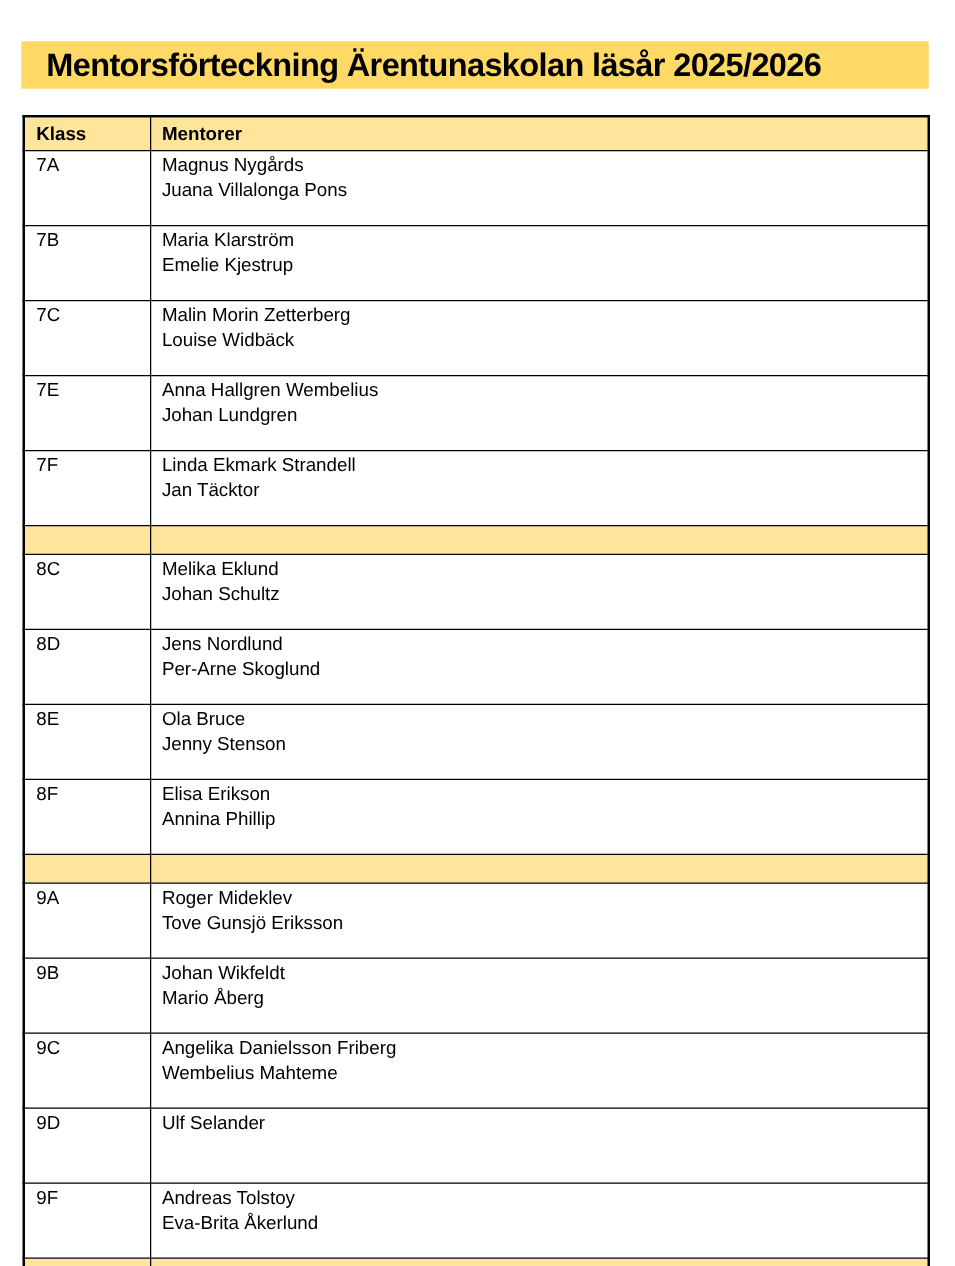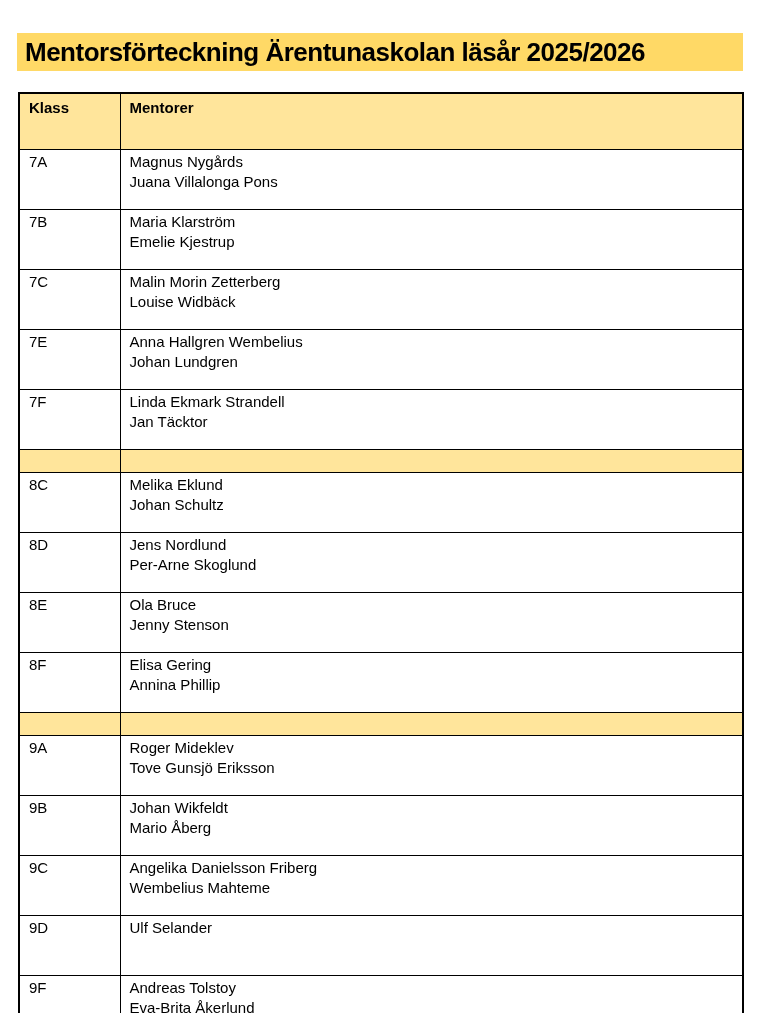--- a/index.html
+++ b/index.html
@@ -24,21 +24,21 @@
   }
   .title-bar {
     position: absolute;
     left: 17px;
     top: 33px;
     width: 726px;
     height: 38px;
     background: var(--title-bg);
     display: flex;
     align-items: center;
-    padding: 0 8px;
+    padding: 0 20px;
   }
   .title-bar h1 {
     font-size: 26px;
     font-weight: 700;
     letter-spacing: -0.5px;
     white-space: nowrap;
   }
   table.mentor-table {
     position: absolute;
     left: 18px;
@@ -52,21 +52,21 @@
     border: 1px solid var(--border-col);
     vertical-align: top;
     text-align: left;
     padding: 2px 4px 0 9px;
     line-height: 20.5px;
     overflow: hidden;
   }
   table.mentor-table { border: 2px solid var(--border-col); }
   tr.header-row th {
     background: var(--band-bg);
-    height: 56px;
+    height: 27px;
     font-weight: 700;
     font-size: 15px;
     padding-top: 4px;
   }
   tr.data-row td { height: 60px; background: #ffffff; }
   tr.separator-row td { height: 23px; background: var(--band-bg); }
   .col-klass { width: 101px; }
   .col-mentor { width: 623px; }
 </style>
 </head>
@@ -146,21 +146,21 @@
         <tr class="data-row">
           <td>8E</td>
           <td>
             <div>Ola Bruce</div>
             <div>Jenny Stenson</div>
           </td>
         </tr>
         <tr class="data-row">
           <td>8F</td>
           <td>
-            <div>Elisa Gering</div>
+            <div>Elisa Erikson</div>
             <div>Annina Phillip</div>
           </td>
         </tr>
         <tr class="separator-row">
           <td></td>
           <td></td>
         </tr>
         <tr class="data-row">
           <td>9A</td>
           <td>

